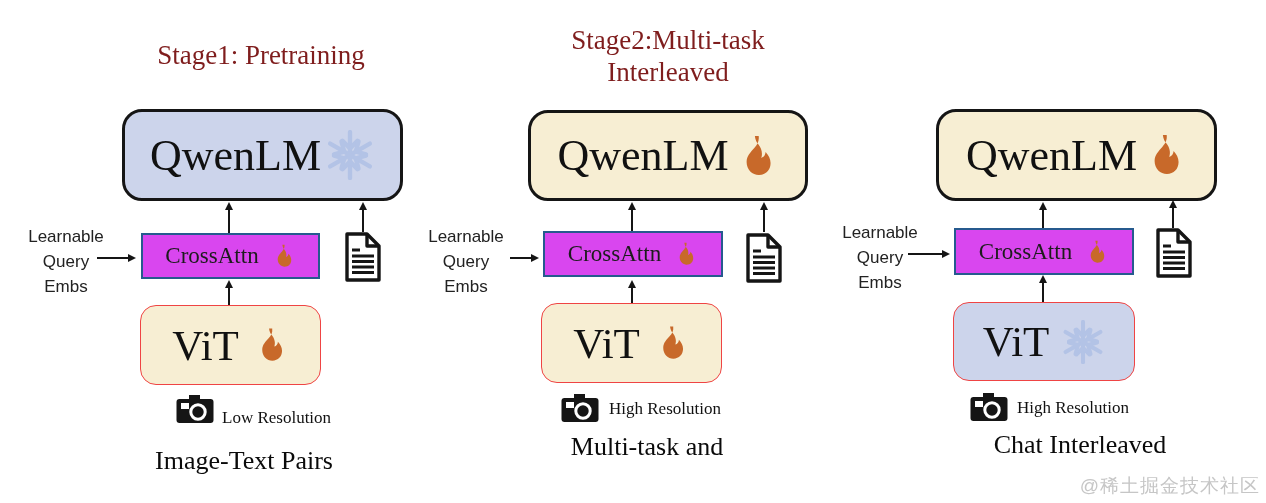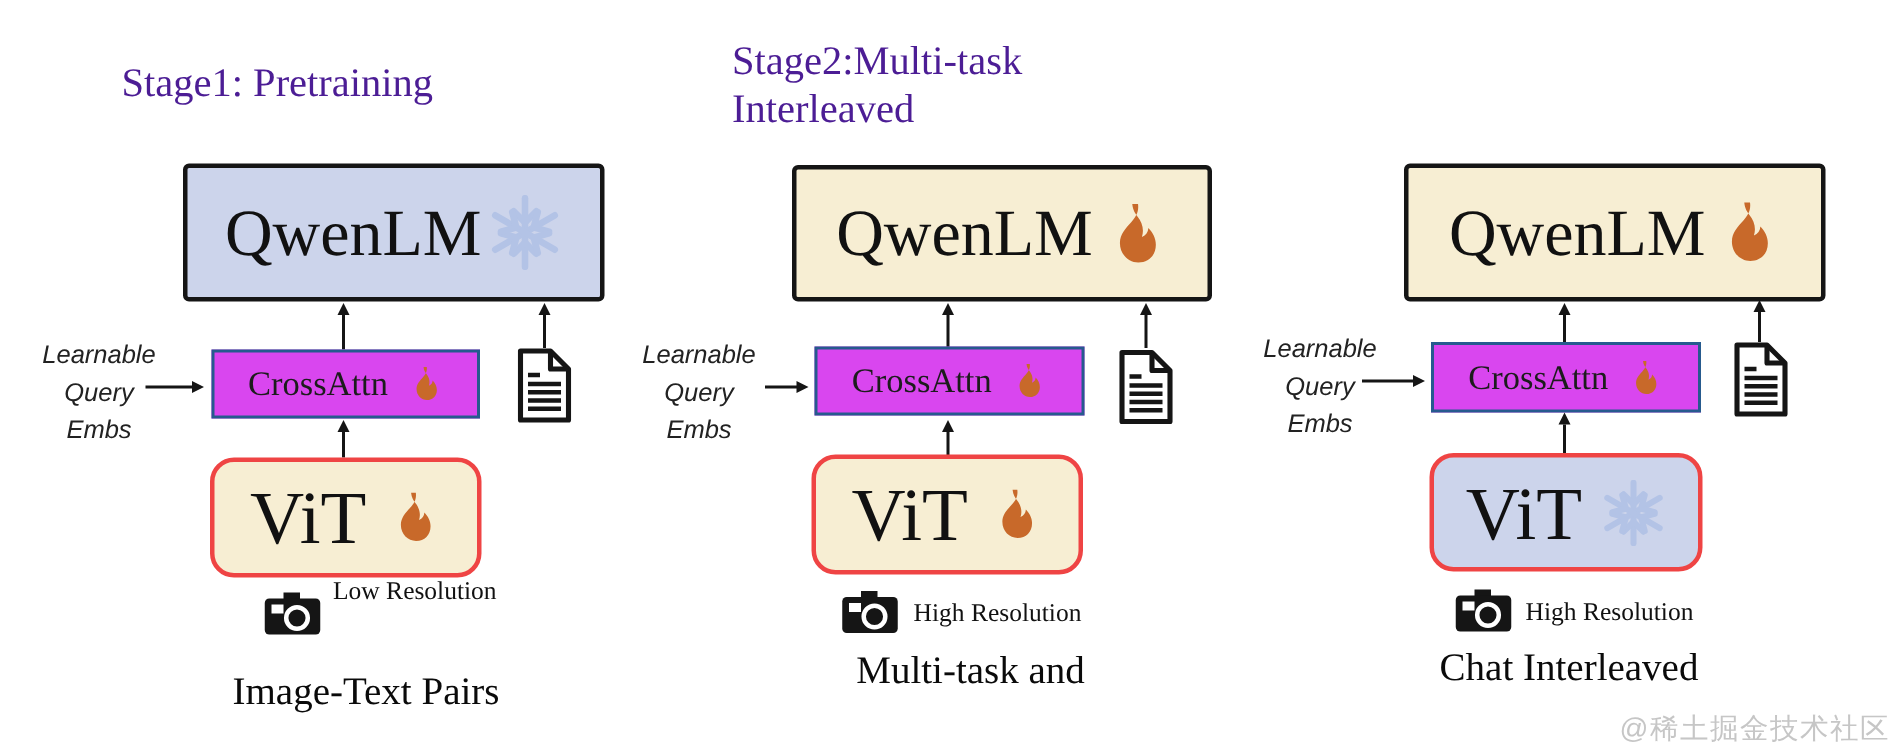--- a/index.html
+++ b/index.html
@@ -1,52 +1,52 @@
 <!DOCTYPE html>
 <html><head>
 <meta charset="utf-8">
 <style>
   html,body{margin:0;padding:0;background:#fff;}
   #canvas{position:relative;width:1266px;height:503px;background:#ffffff;overflow:hidden;
           font-family:"Liberation Serif",serif;color:#111;}
   .stage{position:absolute;top:0;height:503px;width:424px;}
   .s1{left:0;} .s2{left:403px;} .s3{left:814px;}
 
-  .title{position:absolute;width:360px;font-size:27px;line-height:32px;color:#4c1d95;}
+  .title{position:absolute;width:360px;text-align:center;font-size:27px;line-height:32px;color:#7f1d1d;}
   .title span{display:block;}
   .s1 .title{top:39px;left:81px;}
   .s2 .title{top:24px;left:85px;}
   .s3 .title{top:24px;left:89px;}
 
   .qwen{position:absolute;top:109px;left:122px;width:281px;height:92px;border:3px solid #151515;
-        border-radius:4px;display:flex;align-items:center;justify-content:center;gap:4px;
+        border-radius:20px;display:flex;align-items:center;justify-content:center;gap:4px;
         font-size:44px;box-sizing:border-box;}
   .s2 .qwen{top:110px;left:125px;width:280px;height:91px;}
   .s3 .qwen{top:109px;left:122px;}
   .frozen{background:#ccd4eb;}
   .hot{background:#f7eed3;}
 
   .cross{position:absolute;top:233px;left:141px;width:179px;height:46px;background:#d946ef;
          border:2px solid #265a8e;box-sizing:border-box;display:flex;align-items:center;
          justify-content:center;gap:11px;font-family:Liberation Serif, serif;font-size:23px;color:#1c1c1c;}
   .s2 .cross{top:231px;left:140px;width:180px;}
   .s3 .cross{top:228px;left:140px;width:180px;height:47px;}
 
-  .vit{position:absolute;top:305px;left:140px;width:181px;height:80px;border:3px solid #ef4444;
+  .vit{position:absolute;top:305px;left:140px;width:181px;height:80px;border:1px solid #ef4444;
        border-radius:16px;box-sizing:border-box;display:flex;align-items:center;justify-content:center;
-       gap:12px;font-size:50px;}
+       gap:12px;font-size:43px;}
   .s2 .vit{top:303px;left:138px;}
   .s3 .vit{top:302px;left:139px;width:182px;height:79px;}
 
   .doc{position:absolute;top:232px;left:344px;width:38px;height:50px;}
   .s2 .doc{top:233px;left:342px;}
   .s3 .doc{top:228px;left:341px;}
 
   .learnable{position:absolute;top:224px;left:6px;width:120px;text-align:center;
-             font-family:"Liberation Sans",sans-serif;font-size:17px;line-height:25px;color:#222;font-style:italic;}
+             font-family:"Liberation Sans",sans-serif;font-size:17px;line-height:25px;color:#222;}
   .learnable span{display:block;}
   .s2 .learnable{left:3px;}
   .s3 .learnable{top:220px;left:6px;}
 
   .harrow{position:absolute;top:257px;left:97px;width:36px;height:0;border-top:2px solid #151515;}
   .harrow::after{content:"";position:absolute;right:-7px;top:-5px;width:0;height:0;
                  border:4px solid transparent;border-left:8px solid #151515;}
   .s2 .harrow{left:107px;width:26px;}
   .s3 .harrow{top:253px;left:94px;width:39px;}
 
@@ -58,29 +58,29 @@
   .a-doc-qwen{left:362px;top:210px;height:22px;}
   .s2 .a-doc-qwen{left:360px;}
   .s3 .a-doc-qwen{left:358px;top:208px;height:20px;}
   .a-vit-cross{left:228px;top:288px;height:17px;}
   .s3 .a-vit-cross{top:283px;height:19px;}
 
   .camera{position:absolute;top:394px;left:176px;width:38px;height:30px;}
   .s2 .camera{top:393px;left:158px;}
   .s3 .camera{top:392px;left:156px;}
 
-  .resolution{position:absolute;top:384px;left:222px;font-size:17px;color:#111;white-space:nowrap;}
+  .resolution{position:absolute;top:408px;left:222px;font-size:17px;color:#111;white-space:nowrap;}
   .s2 .resolution{top:399px;left:206px;}
   .s3 .resolution{top:398px;left:203px;}
 
   .caption{position:absolute;width:360px;text-align:center;font-size:26px;line-height:30px;color:#0a0a0a;}
   .caption span{display:block;}
   .s1 .caption{top:446px;left:64px;}
   .s2 .caption{top:432px;left:64px;}
-  .s3 .caption{top:430px;left:52px;}
+  .s3 .caption{top:430px;left:86px;}
 
   .watermark{position:absolute;right:6px;bottom:4px;font-family:"Liberation Sans",sans-serif;
              font-size:19px;color:#c6c6c6;letter-spacing:1px;}
 
   .icon{display:inline-flex;align-items:center;justify-content:center;}
 </style>
 </head>
 <body>
 
 <svg width="0" height="0" style="position:absolute">

